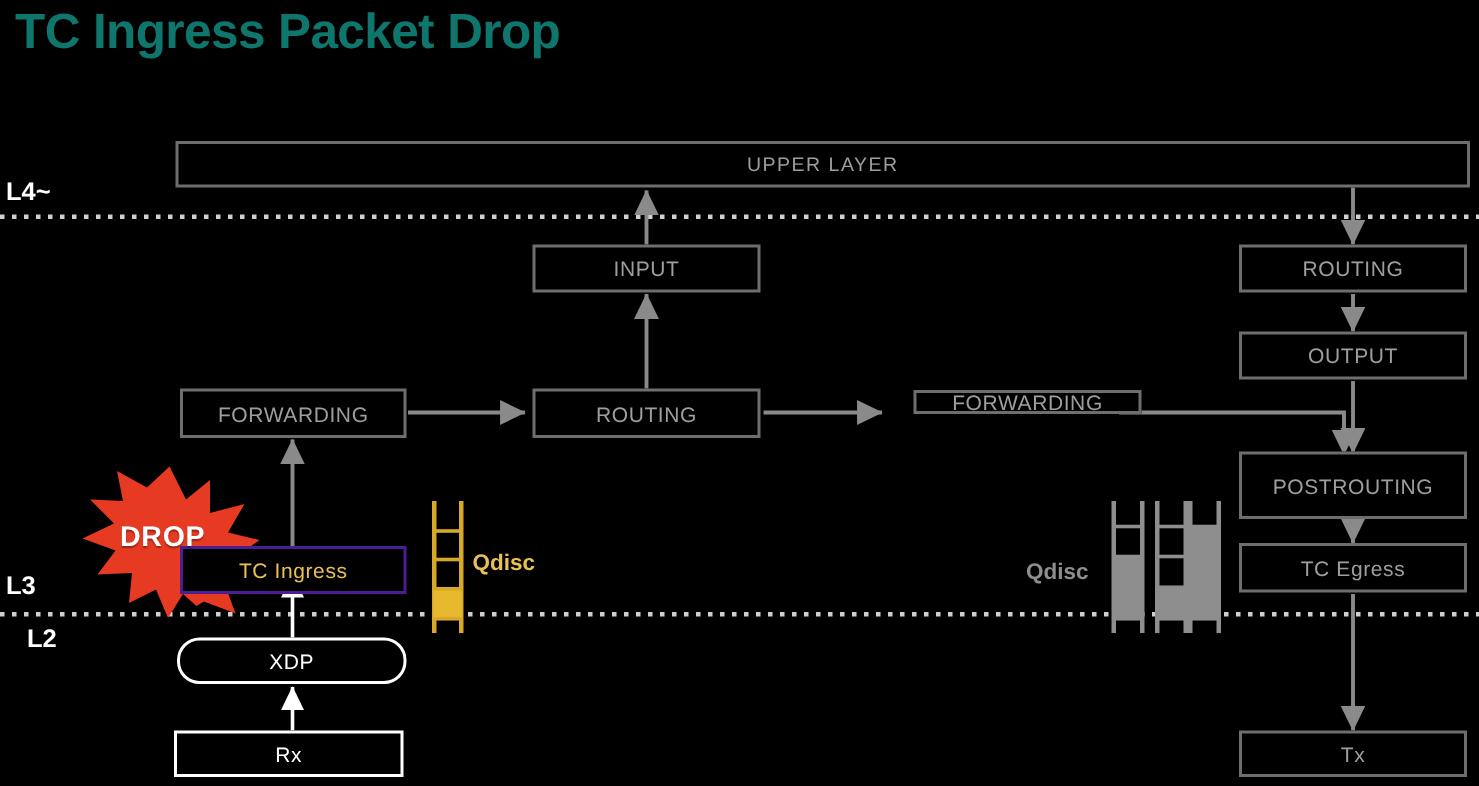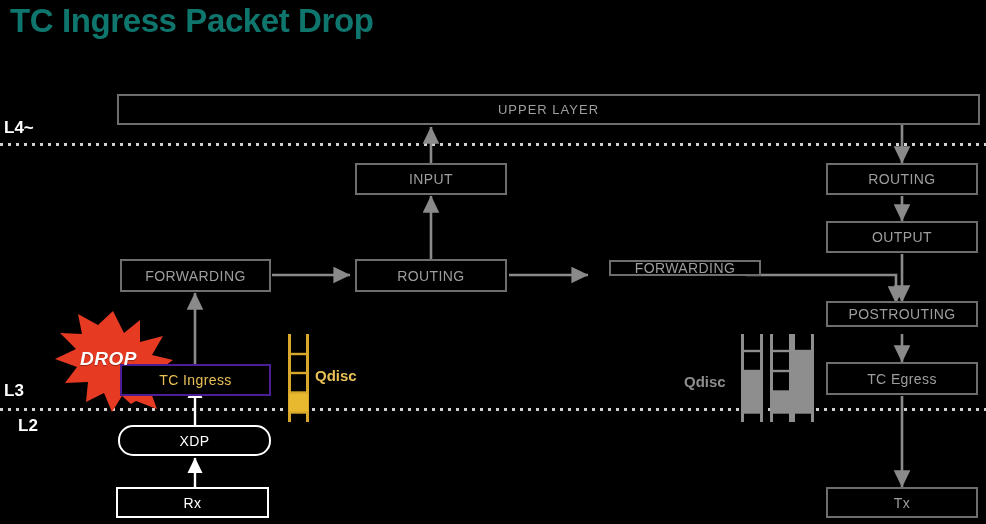--- a/index.html
+++ b/index.html
@@ -202,31 +202,31 @@
   <div class="node dim" style="left:120px; top:259px; width:151px; height:33px;">FORWARDING</div>
 
   <div class="node dim" style="left:355px; top:259px; width:152px; height:33px;">ROUTING</div>
 
   <div class="node dim" style="left:609px; top:260px; width:152px; height:16px;">FORWARDING</div>
 
   <div class="node dim" style="left:826px; top:163px; width:152px; height:32px;">ROUTING</div>
 
   <div class="node dim" style="left:826px; top:221px; width:152px; height:32px;">OUTPUT</div>
 
-  <div class="node dim" style="left:826px; top:301px; width:152px; height:26px;">POSTROUTING</div>
+  <div class="node dim" style="left:826px; top:301px; width:152px; height:45px;">POSTROUTING</div>
 
   <div class="node dim" style="left:826px; top:362px; width:152px; height:33px;">TC Egress</div>
 
   <div class="node dim" style="left:826px; top:487px; width:152px; height:31px;">Tx</div>
 
   <div class="node gold" style="left:120px; top:364px; width:151px; height:32px;">TC Ingress</div>
 
   <div class="node white" style="left:118px; top:425px; width:153px; height:31px;border-radius:15px;">XDP</div>
 
   <div class="node white" style="left:116px; top:487px; width:153px; height:31px;">Rx</div>
 
-  <div class="drop-text" style="left:80px; top:348px;font-style:italic;">DROP</div>
+  <div class="drop-text" style="left:80px; top:348px;">DROP</div>
 
   <div class="qdisc-label gold" style="left:315px; top:367px;">Qdisc</div>
 
   <div class="qdisc-label gray" style="left:684px; top:373px;">Qdisc</div>
 
 </div>
 
 </body></html>

